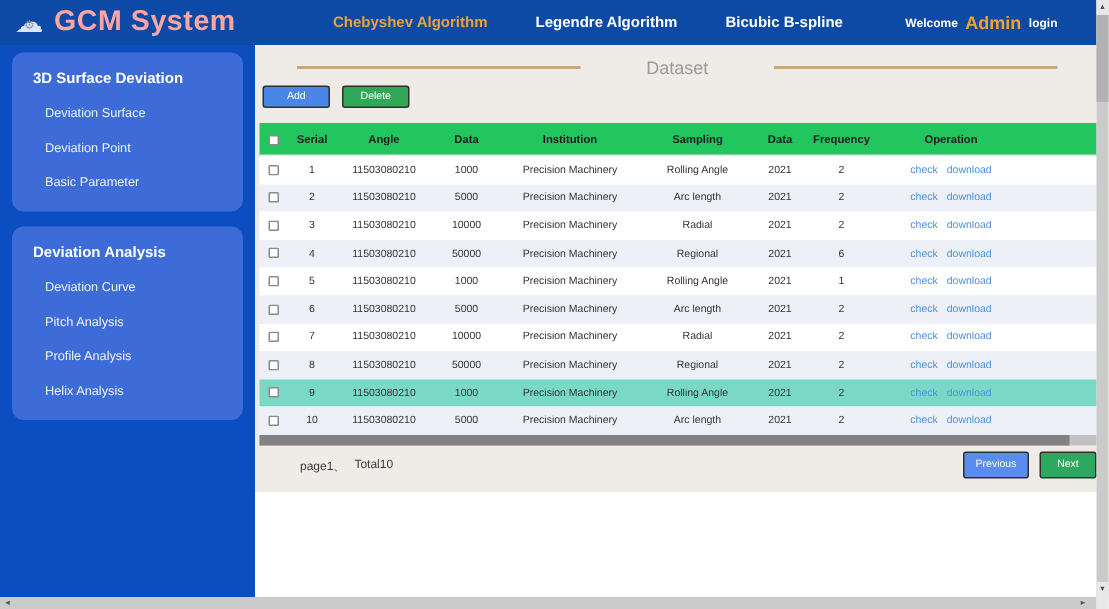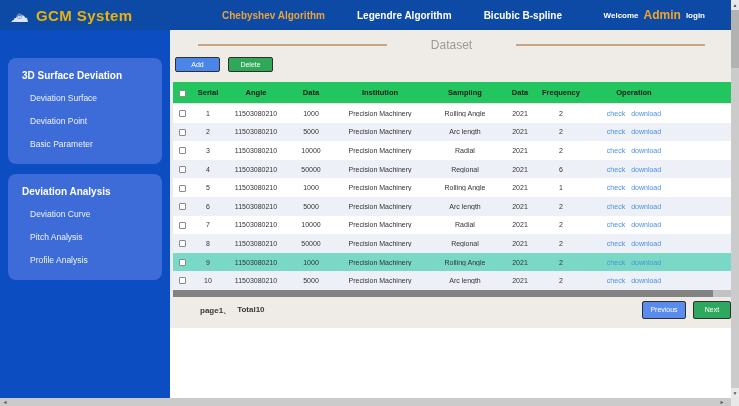--- a/index.html
+++ b/index.html
@@ -10,31 +10,31 @@
     background: #ffffff;
   }
   
   .top-header {
     position: absolute; left: 0; top: 0; width: 731px; height: 30px;
     background: #0d4aa5; display: flex; align-items: center; z-index: 3;
   }
   .logo-area { display: flex; align-items: center; padding-left: 10px; width: 176px; }
   .cloud-icon { position: relative; font-size: 19px; color: #d9e6f7; line-height: 1; margin-right: 7px; }
   .cloud-icon .gear { position: absolute; left: 6px; top: 7px; font-size: 8px; color: #8d9ab3; }
-  .app-title { color: #eab308; font-size: 15px; font-weight: bold; letter-spacing: .4px; }
+  .app-title { color: #fca5a5; font-size: 19px; font-weight: bold; letter-spacing: .4px; }
   .nav { display: flex; gap: 32px; margin-left: 46px; }
   .nav-item { color: #ffffff; font-size: 10px; font-weight: bold; cursor: pointer; white-space: nowrap; }
   .nav-item.active { color: #e8a33b; }
   .welcome-area { margin-left: auto; padding-right: 26px; display: flex; align-items: center; gap: 5px; }
   .welcome-label, .login-label { color: #ffffff; font-size: 8px; font-weight: bold; }
   .welcome-user { color: #f0a52a; font-size: 12px; font-weight: bold; }
   
   .sidebar {
     position: absolute; left: 0; top: 30px; width: 170px; height: 368px;
-    background: #0c4ec2; padding-top: 28px;
+    background: #0c4ec2; padding-top: 5px;
   }
   .card {
     width: 154px; margin: 0 auto 10px auto; background: #3d6cd8;
     border-radius: 8px; padding: 7px 0 9px 0;
   }
   .card-title { color: #ffffff; font-size: 10px; font-weight: bold; padding: 5px 0 5px 14px; cursor: pointer; }
   .card-title.gold { color: #f0b32a; font-size: 11px; }
   .card-item { color: #eef2ff; font-size: 8.5px; padding: 6.5px 0 6.5px 22px; cursor: pointer; }
   
   .main { position: absolute; left: 170px; top: 30px; width: 561px; height: 261px; background: #ffffff; }
@@ -64,21 +64,21 @@
   .checkbox {
     display: inline-block; width: 7px; height: 7px; background: #ffffff;
     border: 1px solid #8a8a8a; border-radius: 1px; vertical-align: middle; cursor: pointer;
   }
   .op-link { color: #4a90e2; margin: 0 3px; cursor: pointer; }
   
   .table-hscroll { position: absolute; left: 3px; top: 260px; width: 558px; height: 7px; background: #c2c2c2; }
   .table-hscroll .thumb { width: 540px; height: 7px; background: #828282; }
   
   .pagination { position: absolute; left: 3px; top: 269px; width: 558px; height: 22px; display: flex; align-items: center; }
-  .page-info { margin-left: 27px; font-size: 8px; font-weight: bold; color: #3a3a3a; display: flex; gap: 6px; }
+  .page-info { margin-left: 27px; font-size: 8px; font-weight: normal; color: #3a3a3a; display: flex; gap: 6px; }
   .pg-buttons { margin-left: auto; display: flex; gap: 7px; }
   .btn-prev { background: #5a8cee; min-width: 44px; height: 18px; line-height: 16px; }
   .btn-next { background: #2ea85e; min-width: 38px; height: 18px; line-height: 16px; }
   
   .vscroll { position: absolute; right: 0; top: 0; width: 8px; height: 398px; background: #cbcbcb; z-index: 5; }
   .vscroll .arrow { position: absolute; left: 0; width: 8px; height: 10px; background: #e8e8e8; color: #555;
     font-size: 5px; line-height: 10px; text-align: center; }
   .vscroll .up { top: 0; } .vscroll .down { bottom: 0; }
   .vscroll .vthumb { position: absolute; left: 0; top: 10px; width: 8px; height: 58px; background: #b2b2b2; }
   .hscroll { position: absolute; left: 0; bottom: 0; width: 731px; height: 8px; background: #cbcbcb; z-index: 5; }
@@ -111,20 +111,21 @@
       <div class="card-title">3D Surface Deviation</div>
       <div class="card-item">Deviation Surface</div>
       <div class="card-item">Deviation Point</div>
       <div class="card-item">Basic Parameter</div>
     </div>
     <div class="card">
       <div class="card-title">Deviation Analysis</div>
       <div class="card-item">Deviation Curve</div>
       <div class="card-item">Pitch Analysis</div>
       <div class="card-item">Profile Analysis</div>
+      <div class="card-item">Helix Analysis</div>
     </div>
   </div>
 
 <div class="main">
   <div class="content">
     <div class="title-row">
       <div class="title-line"></div>
       <div class="title-text">Dataset</div>
       <div class="title-line"></div>
     </div>

